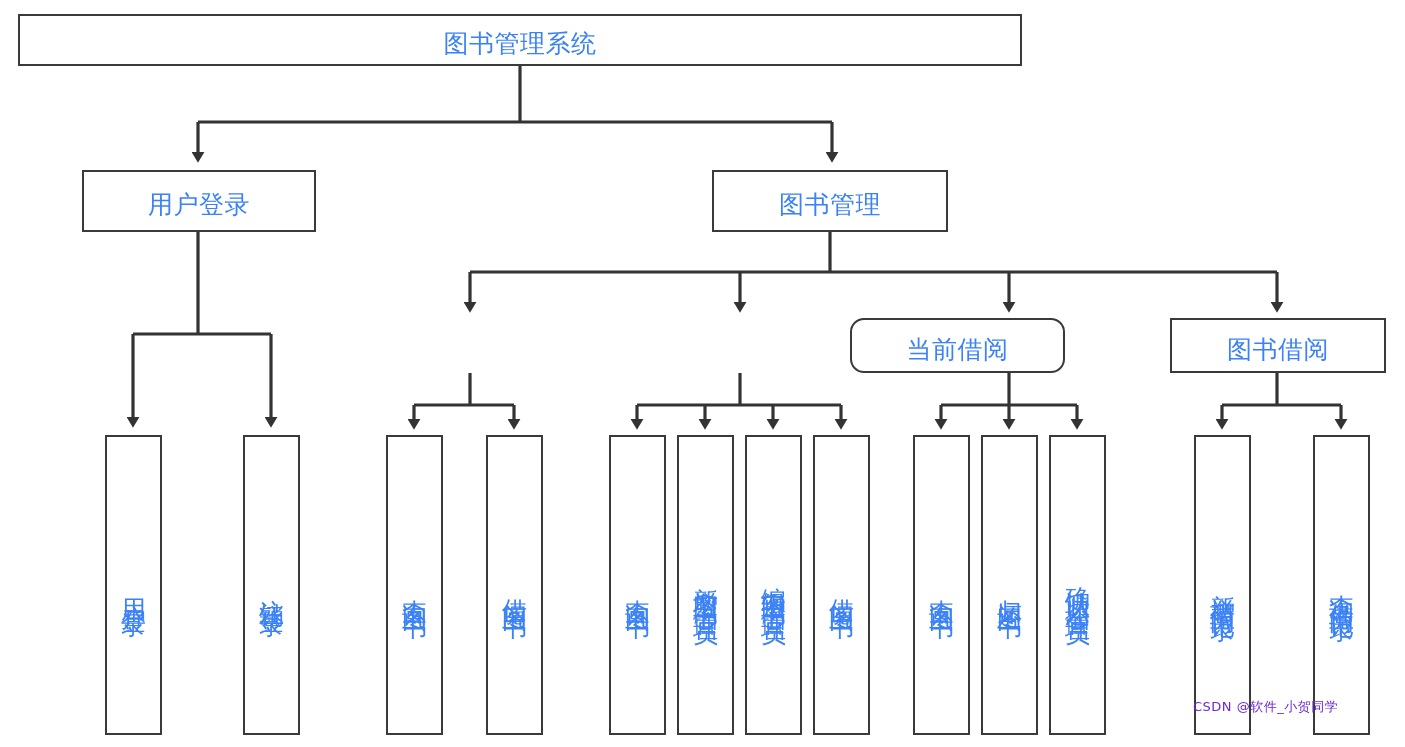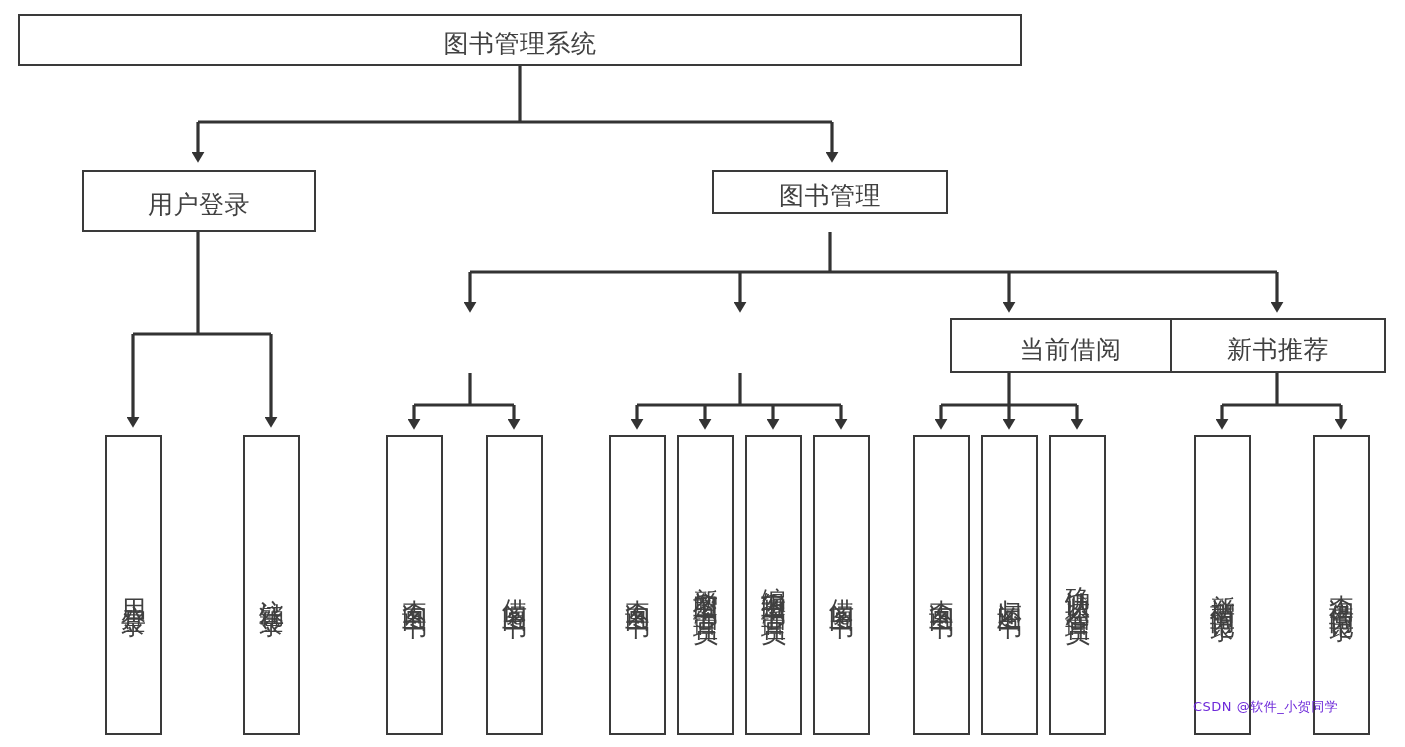--- a/index.html
+++ b/index.html
@@ -33,21 +33,21 @@
     border: 2.5px solid #3a3a3a;
     display: flex;
     align-items: center;
     justify-content: center;
     color: #1a1a1a;
   }
   .node .label {
     display: block;
     text-align: left;
     line-height: 1.18;
-    color: #404040;
+    color: #3b82f6;
     margin-top: 8px;
   }
   
   .node.horiz .label {
     font-size: 25px;
     letter-spacing: 0.5px;
     white-space: nowrap;
   }
   .node.root .label {
     font-size: 25px;
@@ -131,29 +131,29 @@
     </g>
   </svg>
 
   <div class="node root horiz" style="left:18px; top:14px; width:1004px; height:52px;">
     <span class="label">图书管理系统</span>
   </div>
 
   <div class="node horiz" style="left:82px; top:170px; width:234px; height:62px;">
     <span class="label">用户登录</span>
   </div>
-  <div class="node horiz" style="left:712px; top:170px; width:236px; height:44px;">
+  <div class="node horiz" style="left:712px; top:170px; width:236px; height:62px;">
     <span class="label">图书管理</span>
   </div>
 
-  <div class="node horiz" style="left:950px; top:318px; width:241px; height:55px;">
+  <div class="node horiz" style="left:850px; top:318px; width:215px; height:55px;border-radius:14px;">
     <span class="label">当前借阅</span>
   </div>
   <div class="node horiz" style="left:1170px; top:318px; width:216px; height:55px;">
-    <span class="label">新书推荐</span>
+    <span class="label">图书借阅</span>
   </div>
 
   <div class="node vert" style="left:105px; top:435px; width:57px; height:300px;">
     <span class="label">用户登录</span>
   </div>
   <div class="node vert" style="left:243px; top:435px; width:57px; height:300px;">
     <span class="label">注销登录</span>
   </div>
 
   <div class="node vert" style="left:386px; top:435px; width:57px; height:300px;">

